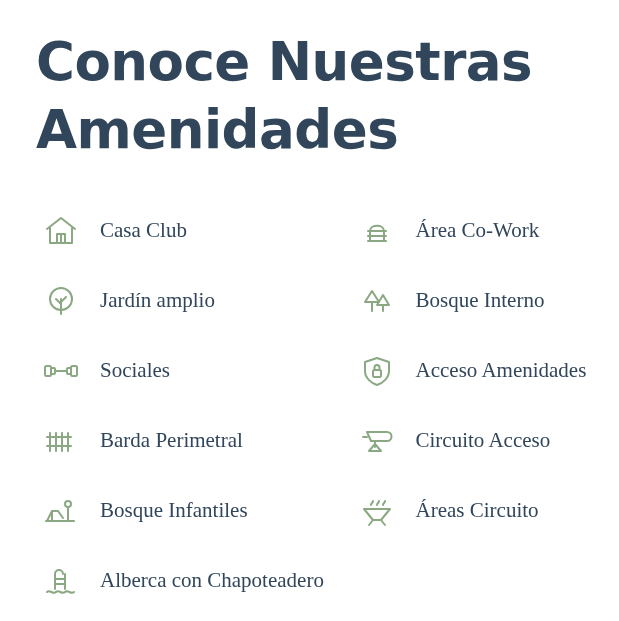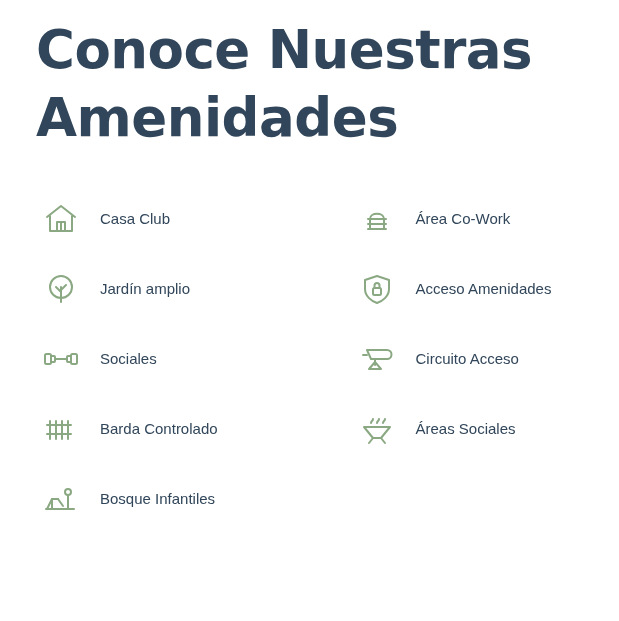--- a/index.html
+++ b/index.html
@@ -11,21 +11,21 @@
     height: 621px;
     background: #ffffff;
     font-family: "Liberation Sans", sans-serif;
     overflow: hidden;
   }
   .page {
     position: relative;
     width: 619px;
     height: 621px;
     box-sizing: border-box;
-    padding: 16px 34px 0 34px;
+    padding: 28px 34px 0 34px;
   }
   .title {
     color: #31465a;
     font-family: "DejaVu Sans", sans-serif;
     font-weight: bold;
     font-size: 53px;
     line-height: 1.28;
     letter-spacing: -0.5px;
     margin: 0 0 0 2px;
     white-space: pre-line;
@@ -55,24 +55,25 @@
     flex: 0 0 46px;
     display: flex;
     align-items: center;
     justify-content: center;
   }
   .icon-wrap svg {
     display: block;
   }
   .amenity-label {
     color: #31465a;
-    font-size: 15px;
+    font-size: 21px;
     line-height: 1.2;
     margin-left: 16px;
     white-space: nowrap;
+    font-family: Liberation Serif, serif;
   }
 </style>
 </head>
 <body>
 
 <div class="page">
 
   <h1 class="title">Conoce Nuestras
 Amenidades</h1>
 
@@ -121,37 +122,49 @@
         <span class="icon-wrap">
           <svg width="40" height="40" viewBox="0 0 40 40" fill="none" stroke="#8aa882" stroke-width="2" stroke-linecap="round" stroke-linejoin="round">
             <path d="M9 12 L9 30"></path>
             <path d="M15 12 L15 30"></path>
             <path d="M21 12 L21 30"></path>
             <path d="M27 12 L27 30"></path>
             <path d="M6 16 L30 16"></path>
             <path d="M6 25 L30 25"></path>
           </svg>
         </span>
-        <span class="amenity-label">Barda Controlado</span>
+        <span class="amenity-label">Barda Perimetral</span>
       </div>
 
       <div class="amenity">
         <span class="icon-wrap">
           <svg width="40" height="40" viewBox="0 0 40 40" fill="none" stroke="#8aa882" stroke-width="2" stroke-linecap="round" stroke-linejoin="round">
             <path d="M5 30 L33 30"></path>
             <path d="M11 30 L11 20 L17 20"></path>
             <path d="M11 20 L6 30"></path>
             <path d="M27 30 L27 17"></path>
             <circle cx="27" cy="13" r="3"></circle>
             <path d="M17 20 L22 27"></path>
           </svg>
         </span>
         <span class="amenity-label">Bosque Infantiles</span>
       </div>
 
+      <div class="amenity">
+        <span class="icon-wrap">
+          <svg width="40" height="40" viewBox="0 0 40 40" fill="none" stroke="#8aa882" stroke-width="2" stroke-linecap="round" stroke-linejoin="round">
+            <path d="M14 28 L14 13 A4 4 0 0 1 22 13"></path>
+            <path d="M24 28 L24 13"></path>
+            <path d="M14 18 L24 18"></path>
+            <path d="M14 23 L24 23"></path>
+            <path d="M6 31 C9 28 12 34 15 31 C18 28 21 34 24 31 C27 28 30 34 33 31"></path>
+          </svg>
+        </span>
+        <span class="amenity-label">Alberca con Chapoteadero</span>
+      </div>
 
     </div>
 
     <div class="col col-right">
 
       <div class="amenity">
         <span class="icon-wrap">
           <svg width="40" height="40" viewBox="0 0 40 40" fill="none" stroke="#8aa882" stroke-width="2" stroke-linecap="round" stroke-linejoin="round">
             <path d="M13 20 C13 13 27 13 27 20 Z"></path>
             <path d="M11 20 L29 20"></path>
@@ -159,20 +172,31 @@
             <path d="M13 20 L13 25"></path>
             <path d="M27 20 L27 25"></path>
             <path d="M13 25 L13 30"></path>
             <path d="M27 25 L27 30"></path>
             <path d="M11 30 L29 30"></path>
           </svg>
         </span>
         <span class="amenity-label">Área Co-Work</span>
       </div>
 
+      <div class="amenity">
+        <span class="icon-wrap">
+          <svg width="40" height="40" viewBox="0 0 40 40" fill="none" stroke="#8aa882" stroke-width="2" stroke-linecap="round" stroke-linejoin="round">
+            <path d="M15 10 L8 21 L22 21 Z"></path>
+            <path d="M15 21 L15 30"></path>
+            <path d="M26 14 L20 24 L32 24 Z"></path>
+            <path d="M26 24 L26 30"></path>
+          </svg>
+        </span>
+        <span class="amenity-label">Bosque Interno</span>
+      </div>
 
       <div class="amenity">
         <span class="icon-wrap">
           <svg width="40" height="40" viewBox="0 0 40 40" fill="none" stroke="#8aa882" stroke-width="2" stroke-linecap="round" stroke-linejoin="round">
             <path d="M20 7 L32 11 L32 20 C32 27 26 32 20 34 C14 32 8 27 8 20 L8 11 Z"></path>
             <rect x="16" y="19" width="8" height="7" rx="1.5"></rect>
             <path d="M17.5 19 L17.5 16.5 A2.5 2.5 0 0 1 22.5 16.5 L22.5 19"></path>
           </svg>
         </span>
         <span class="amenity-label">Acceso Amenidades</span>
@@ -194,19 +218,19 @@
         <span class="icon-wrap">
           <svg width="40" height="40" viewBox="0 0 40 40" fill="none" stroke="#8aa882" stroke-width="2" stroke-linecap="round" stroke-linejoin="round">
             <path d="M7 18 L33 18 L24 29 L16 29 Z"></path>
             <path d="M16 29 L12 34"></path>
             <path d="M24 29 L28 34"></path>
             <path d="M14 14 C14 12 16 12 16 10"></path>
             <path d="M20 14 C20 12 22 12 22 10"></path>
             <path d="M26 14 C26 12 28 12 28 10"></path>
           </svg>
         </span>
-        <span class="amenity-label">Áreas Sociales</span>
+        <span class="amenity-label">Áreas Circuito</span>
       </div>
 
     </div>
 
   </div>
 </div>
 
 </body></html>

